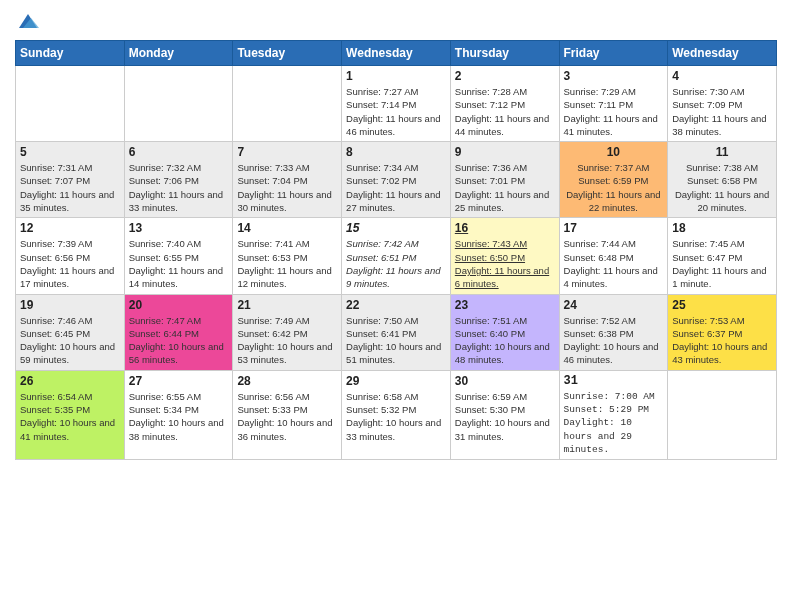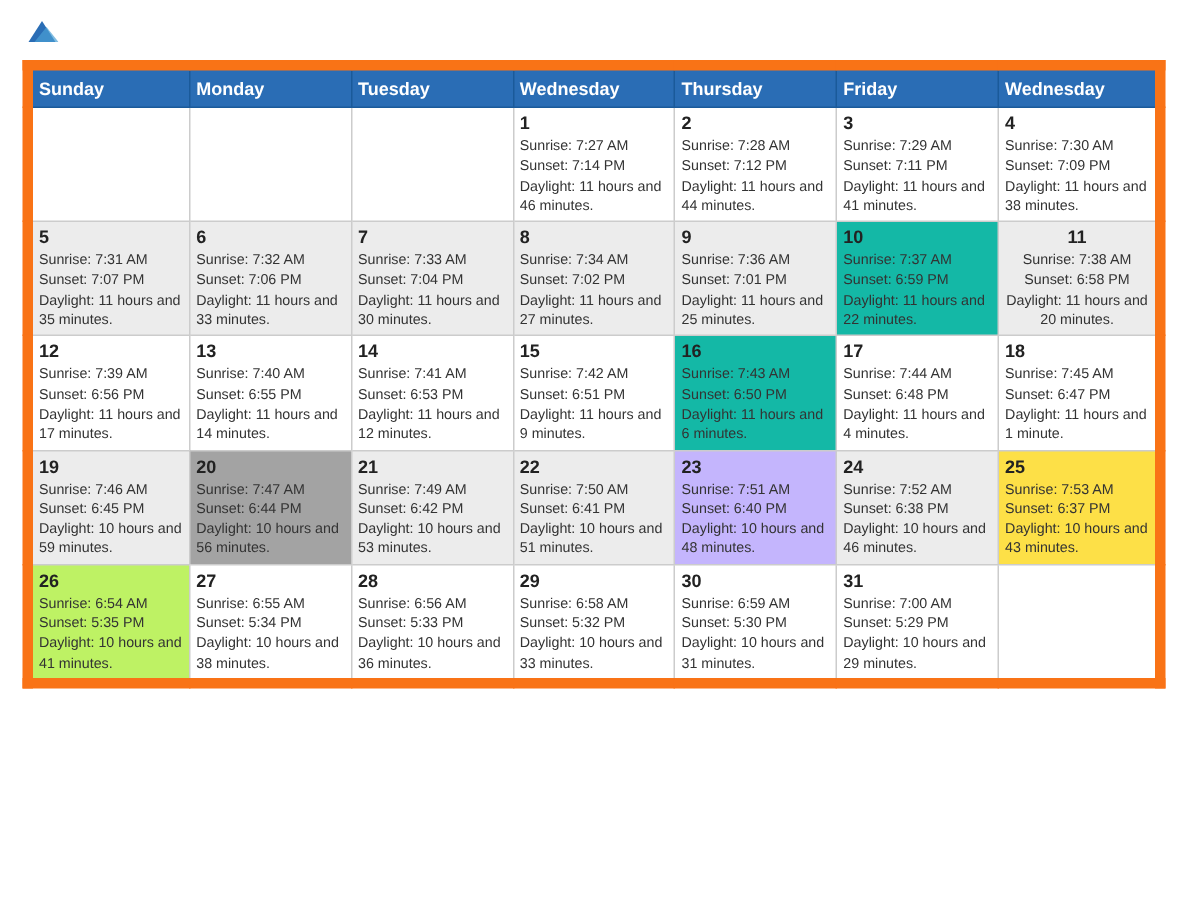--- a/index.html
+++ b/index.html
@@ -57,21 +57,21 @@
       color: #222;
       line-height: 1.1;
     }
     .location {
       font-size: 14px;
       color: #444;
     }
     .calendar {
       width: 100%;
       border-collapse: collapse;
-      border: 7px solid #f97316;
+      border: 1px solid #f97316;
     }
     .calendar th {
       background: #2a6db5;
       color: #fff;
       font-size: 12px;
       font-weight: bold;
       padding: 5px 4px;
       text-align: left;
       border: 1px solid #1a5a9a;
     }
@@ -206,21 +206,21 @@
 Daylight: 11 hours
 and 27 minutes.</div>
           </td>
           <td style="background: rgb(236, 236, 236);">
             <span class="day-num">9</span>
             <div class="day-info">Sunrise: 7:36 AM
 Sunset: 7:01 PM
 Daylight: 11 hours
 and 25 minutes.</div>
           </td>
-          <td style="background: #14b8a6;">
+          <td style="background: #fdba74; text-align: center;">
             <span class="day-num">10</span>
             <div class="day-info">Sunrise: 7:37 AM
 Sunset: 6:59 PM
 Daylight: 11 hours
 and 22 minutes.</div>
           </td>
           <td style="background: rgb(236, 236, 236); text-align: center;">
             <span class="day-num">11</span>
             <div class="day-info">Sunrise: 7:38 AM
 Sunset: 6:58 PM
@@ -243,28 +243,28 @@
 Daylight: 11 hours
 and 14 minutes.</div>
           </td>
           <td style="background: rgb(255, 255, 255);">
             <span class="day-num">14</span>
             <div class="day-info">Sunrise: 7:41 AM
 Sunset: 6:53 PM
 Daylight: 11 hours
 and 12 minutes.</div>
           </td>
-          <td style="background: rgb(255, 255, 255);">
+          <td style="background: rgb(255, 255, 255); font-style: italic;">
             <span class="day-num">15</span>
             <div class="day-info">Sunrise: 7:42 AM
 Sunset: 6:51 PM
 Daylight: 11 hours
 and 9 minutes.</div>
           </td>
-          <td style="background: #14b8a6;">
+          <td style="background: #fef9c3; text-decoration: underline;">
             <span class="day-num">16</span>
             <div class="day-info">Sunrise: 7:43 AM
 Sunset: 6:50 PM
 Daylight: 11 hours
 and 6 minutes.</div>
           </td>
           <td style="background: rgb(255, 255, 255);">
             <span class="day-num">17</span>
             <div class="day-info">Sunrise: 7:44 AM
 Sunset: 6:48 PM
@@ -280,21 +280,21 @@
           </td>
         </tr>
         <tr class="row-even">
           <td style="background: rgb(236, 236, 236);">
             <span class="day-num">19</span>
             <div class="day-info">Sunrise: 7:46 AM
 Sunset: 6:45 PM
 Daylight: 10 hours
 and 59 minutes.</div>
           </td>
-          <td style="background: #a3a3a3;">
+          <td style="background: #ec4899;">
             <span class="day-num">20</span>
             <div class="day-info">Sunrise: 7:47 AM
 Sunset: 6:44 PM
 Daylight: 10 hours
 and 56 minutes.</div>
           </td>
           <td style="background: rgb(236, 236, 236);">
             <span class="day-num">21</span>
             <div class="day-info">Sunrise: 7:49 AM
 Sunset: 6:42 PM
@@ -359,21 +359,21 @@
 Daylight: 10 hours
 and 33 minutes.</div>
           </td>
           <td style="background: rgb(255, 255, 255);">
             <span class="day-num">30</span>
             <div class="day-info">Sunrise: 6:59 AM
 Sunset: 5:30 PM
 Daylight: 10 hours
 and 31 minutes.</div>
           </td>
-          <td style="background: rgb(255, 255, 255);">
+          <td style="background: rgb(255, 255, 255); font-family: Liberation Mono, monospace;">
             <span class="day-num">31</span>
             <div class="day-info">Sunrise: 7:00 AM
 Sunset: 5:29 PM
 Daylight: 10 hours
 and 29 minutes.</div>
           </td>
           <td class="empty" style="background: rgb(255, 255, 255);"></td>
         </tr>
       </tbody>
   </table>

